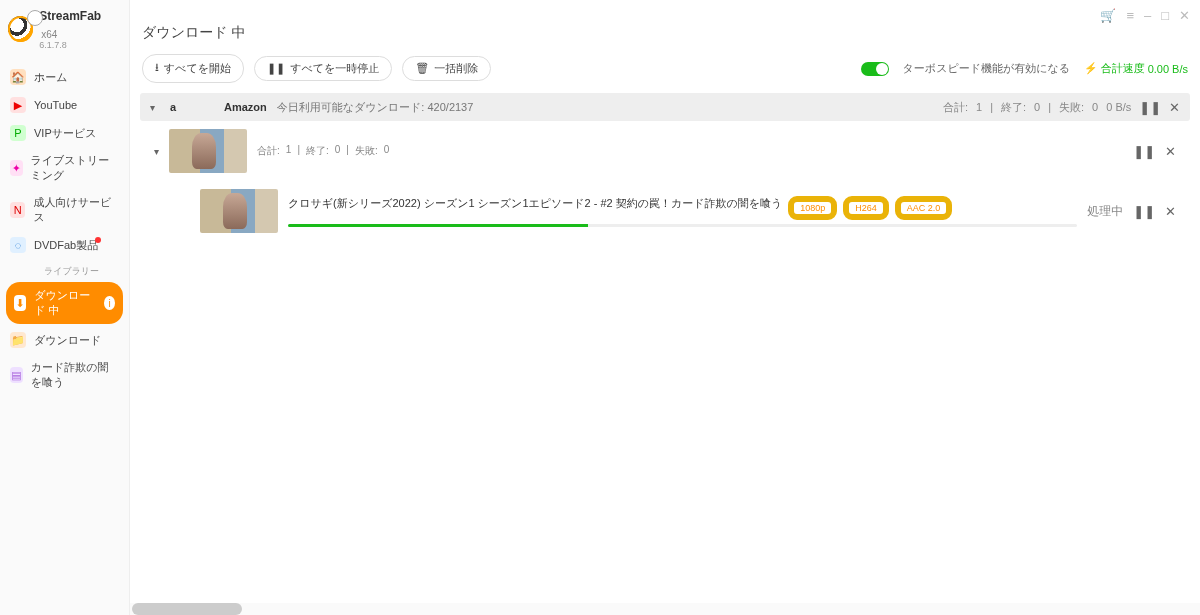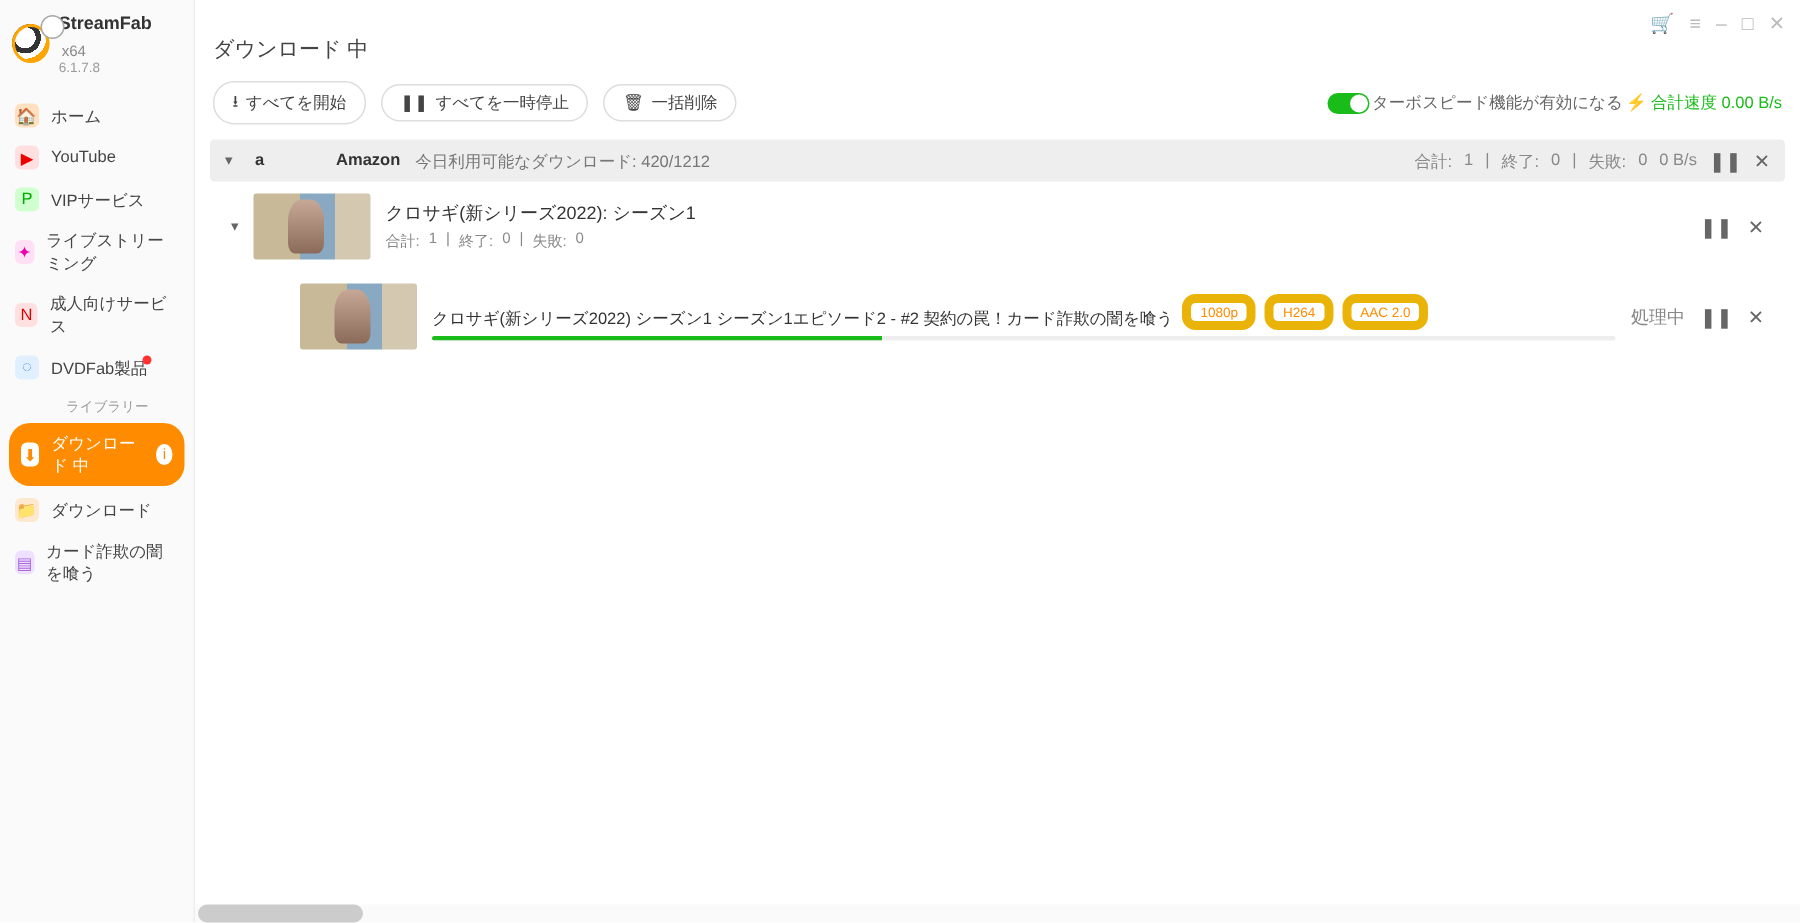--- a/index.html
+++ b/index.html
@@ -29,21 +29,21 @@
 .nav-item.active .ic{background:#fff;color:#ff8c00;}
 .dot-new{width:6px;height:6px;background:#f33;border-radius:50%;position:absolute;right:28px;top:6px;}
 .badge-info{width:14px;height:14px;border-radius:50%;background:#fff;color:#ff8c00;font-size:10px;display:flex;align-items:center;justify-content:center;margin-left:auto;}
 .main { flex:1; display:flex; flex-direction:column; padding:6px 10px 0 10px; background:#fff; }
 .titlebar{height:18px;display:flex;justify-content:flex-end;align-items:center;gap:10px;color:#bbb;font-size:13px;}
 .titlebar span{cursor:pointer;}
 .page-title{font-size:14px;color:#444;padding:0 2px 8px;}
 .toolbar{display:flex;align-items:center;gap:10px;padding:4px 2px 10px;}
 .btn{border:1px solid #ddd;background:#fff;border-radius:14px;padding:4px 12px;font-size:11px;color:#444;cursor:pointer;display:flex;align-items:center;gap:5px;}
 .btn .sym{font-size:11px;}
-.toolbar-right{margin-left:auto;display:flex;align-items:center;gap:2px;}
+.toolbar-right{margin-left:auto;display:flex;align-items:center;gap:14px;}
 .toggle{width:28px;height:14px;background:#1abc1a;border-radius:7px;position:relative;cursor:pointer;}
 .toggle::after{content:"";position:absolute;right:1px;top:1px;width:12px;height:12px;background:#fff;border-radius:50%;}
 .turbo-lbl{font-size:11px;color:#666;}
 .speed{font-size:11px;color:#1abc1a;display:flex;align-items:center;gap:3px;}
 .speed .bolt{color:#1abc1a;}
 .group-header{display:flex;align-items:center;background:#eee;border-radius:3px;padding:6px 10px;gap:10px;font-size:11px;color:#555;}
 .chev{font-size:10px;color:#666;cursor:pointer;}
 .amazon-ic{width:16px;height:16px;display:flex;align-items:center;justify-content:center;color:#333;font-weight:bold;}
 .group-name{font-weight:600;color:#333;margin-left:33px;}
 .group-sub{color:#777;}
@@ -52,21 +52,21 @@
 .season-row{display:flex;align-items:center;padding:8px 14px;gap:10px;}
 .thumb{width:78px;height:44px;background:linear-gradient(90deg,#c8b998 0 40%,#89a8c2 40% 70%,#d4c8b0 70% 100%);border-radius:2px;position:relative;}
 .thumb::after{content:"";position:absolute;left:30%;top:10%;width:30%;height:80%;background:linear-gradient(#c7a896,#8b6a5a);border-radius:40% 40% 20% 20%;}
 .thumb2{width:78px;height:44px;background:linear-gradient(90deg,#c8b998 0 40%,#89a8c2 40% 70%,#d4c8b0 70% 100%);border-radius:2px;position:relative;}
 .thumb2::after{content:"";position:absolute;left:30%;top:10%;width:30%;height:80%;background:linear-gradient(#c7a896,#8b6a5a);border-radius:40% 40% 20% 20%;}
 .row-body{display:flex;flex-direction:column;gap:3px;flex:1;}
 .row-title{font-size:12px;color:#333;}
 .row-stats{font-size:10px;color:#888;display:flex;gap:6px;}
 .episode-row{display:flex;align-items:center;padding:8px 14px 8px 60px;gap:10px;}
 .ep-info{display:flex;flex-direction:column;gap:4px;flex:1;}
-.ep-title-row{display:flex;align-items:flex-end;gap:6px;flex-wrap:wrap;}
+.ep-title-row{display:flex;align-items:flex-start;gap:6px;flex-wrap:wrap;}
 .ep-title{font-size:11px;color:#333;}
 .chip{border:6px solid #eab308;color:#ff8c00;font-size:9px;padding:1px 6px;border-radius:9px;}
 .progress{height:3px;background:#eee;border-radius:2px;overflow:hidden;width:100%;}
 .progress-bar{height:100%;background:#1abc1a;width:38%;}
 .ep-right{margin-left:auto;display:flex;align-items:center;gap:10px;}
 .ep-status{font-size:12px;color:#888;}
 .scroll{position:absolute;bottom:0;left:130px;right:0;height:12px;background:#fafafa;}
 .scroll-thumb{height:100%;width:110px;background:#ccc;border-radius:6px;margin-left:2px;}
 </style>
 </head>
@@ -154,41 +154,40 @@
           <span>合計速度</span> 
           <span>0.00 B/s</span>
         </span>
     </div>
   </div>
 
   <div class="group-header">
     <span class="chev">▾</span>
     <span class="amazon-ic">a</span>
     <span class="group-name">Amazon</span>
-    <span class="group-sub">今日利用可能なダウンロード: 420/1212</span>
+    <span class="group-sub">今日利用可能なダウンロード: 420/2137</span>
     <div class="group-stats">
       <span>合計:</span>
         <span>1</span>
         <span>|</span>
       <span>終了:</span>
         <span>0</span>
         <span>|</span>
       <span>失敗:</span>
         <span>0</span>
       <span>0 B/s</span>
       <span class="ctrl-ic">❚❚</span>
       <span class="ctrl-ic">✕</span>
     </div>
   </div>
 
   <div class="season-row">
     <span class="chev">▾</span>
     <div class="thumb"></div>
     <div class="row-body">
-      <span class="row-title">クロサギ(新シリーズ2022): シーズン1</span>
       <div class="row-stats">
         <span>合計:</span>
           <span>1</span>
           <span>|</span>
         <span>終了:</span>
           <span>0</span>
           <span>|</span>
         <span>失敗:</span>
           <span>0</span>
       </div>

